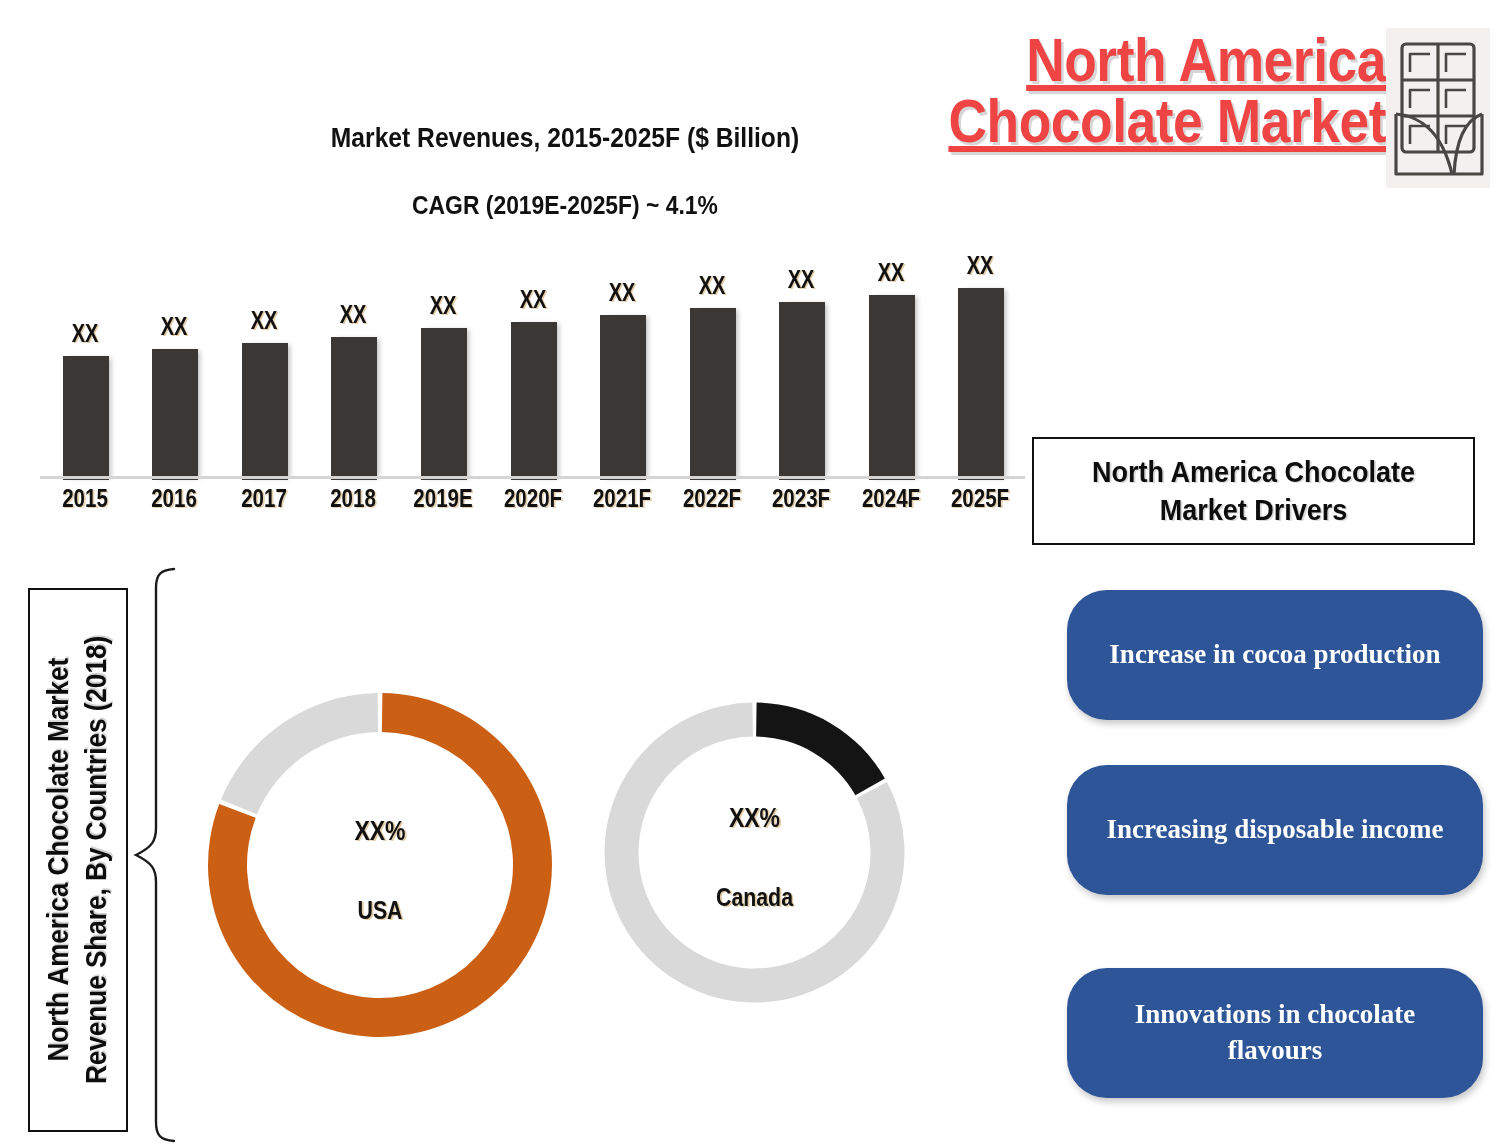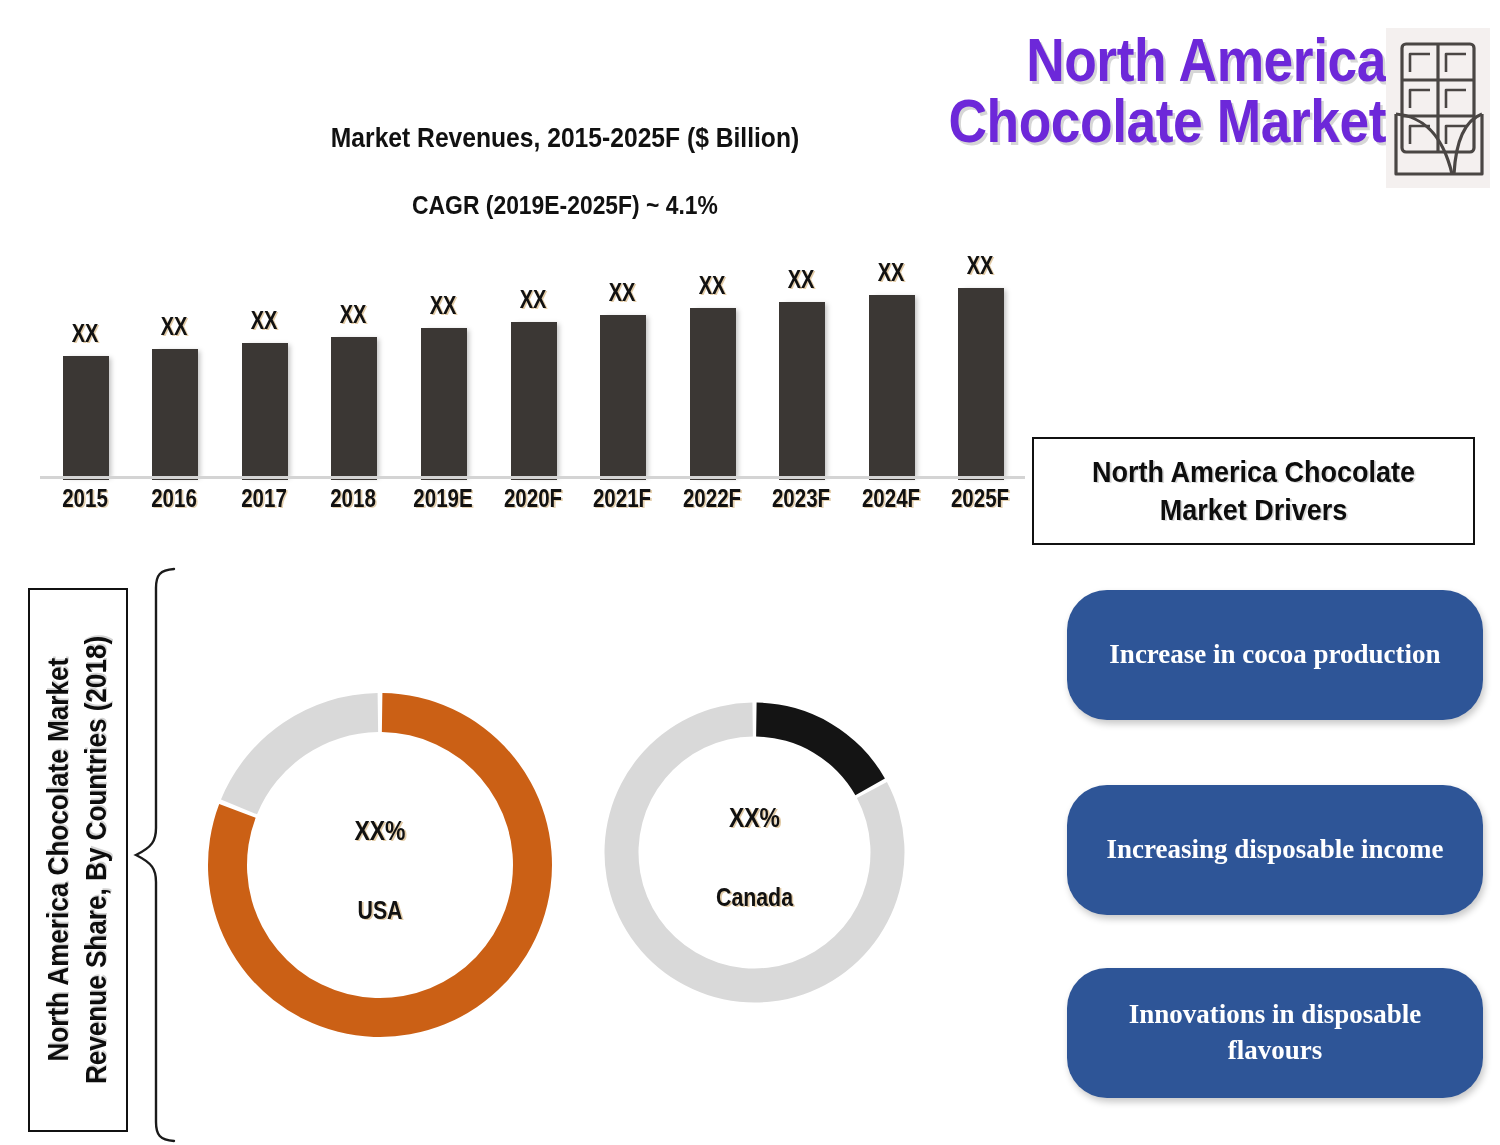--- a/index.html
+++ b/index.html
@@ -16,22 +16,23 @@
     -webkit-font-smoothing: antialiased;
   }
 
   
   #header-title {
     position: absolute;
     left: 856px;
     top: 30px;
     width: 530px;
     text-align: right;
-    color: #6d28d9;
+    color: #ef4444;
     line-height: 0.98;
+    text-decoration: underline;
   }
   #header-title .line {
     font-size: 62px;
     font-weight: 700;
     letter-spacing: -0.5px;
     font-family: "Liberation Sans Narrow", "Liberation Sans", sans-serif;
     transform: scaleX(0.86);
     transform-origin: right center;
     text-shadow: 3px 3px 0 rgba(120,120,120,0.30);
     white-space: nowrap;
@@ -242,21 +243,21 @@
   }
   .driver-pill span {
     color: #ffffff;
     font-family: "Liberation Serif", serif;
     font-weight: 700;
     font-size: 27px;
     line-height: 1.32;
     text-align: center;
   }
   #driver-0 { top: 590px; }
-  #driver-1 { top: 785px; }
+  #driver-1 { top: 765px; }
   #driver-2 { top: 968px; }
 </style>
 </head>
 <body>
 
 <div id="header-title">
   <div class="line">North America</div>
   <div class="line">Chocolate Market</div>
 </div>
 
@@ -373,21 +374,21 @@
   </div>
 </div>
 
 <div class="driver-pill" id="driver-0">
   <span>Increase in cocoa production</span>
 </div>
 <div class="driver-pill" id="driver-1">
   <span>Increasing disposable income</span>
 </div>
 <div class="driver-pill" id="driver-2">
-  <span>Innovations in disposable flavours</span>
+  <span>Innovations in chocolate flavours</span>
 </div>
 
 <div class="bar-cat" style="left: 40.7727px;">2015</div>
 <div class="bar-cat" style="left: 130.318px;">2016</div>
 <div class="bar-cat" style="left: 219.864px;">2017</div>
 <div class="bar-cat" style="left: 309.409px;">2018</div>
 <div class="bar-cat" style="left: 398.955px;">2019E</div>
 <div class="bar-cat" style="left: 488.5px;">2020F</div>
 <div class="bar-cat" style="left: 578.045px;">2021F</div>
 <div class="bar-cat" style="left: 667.591px;">2022F</div>

